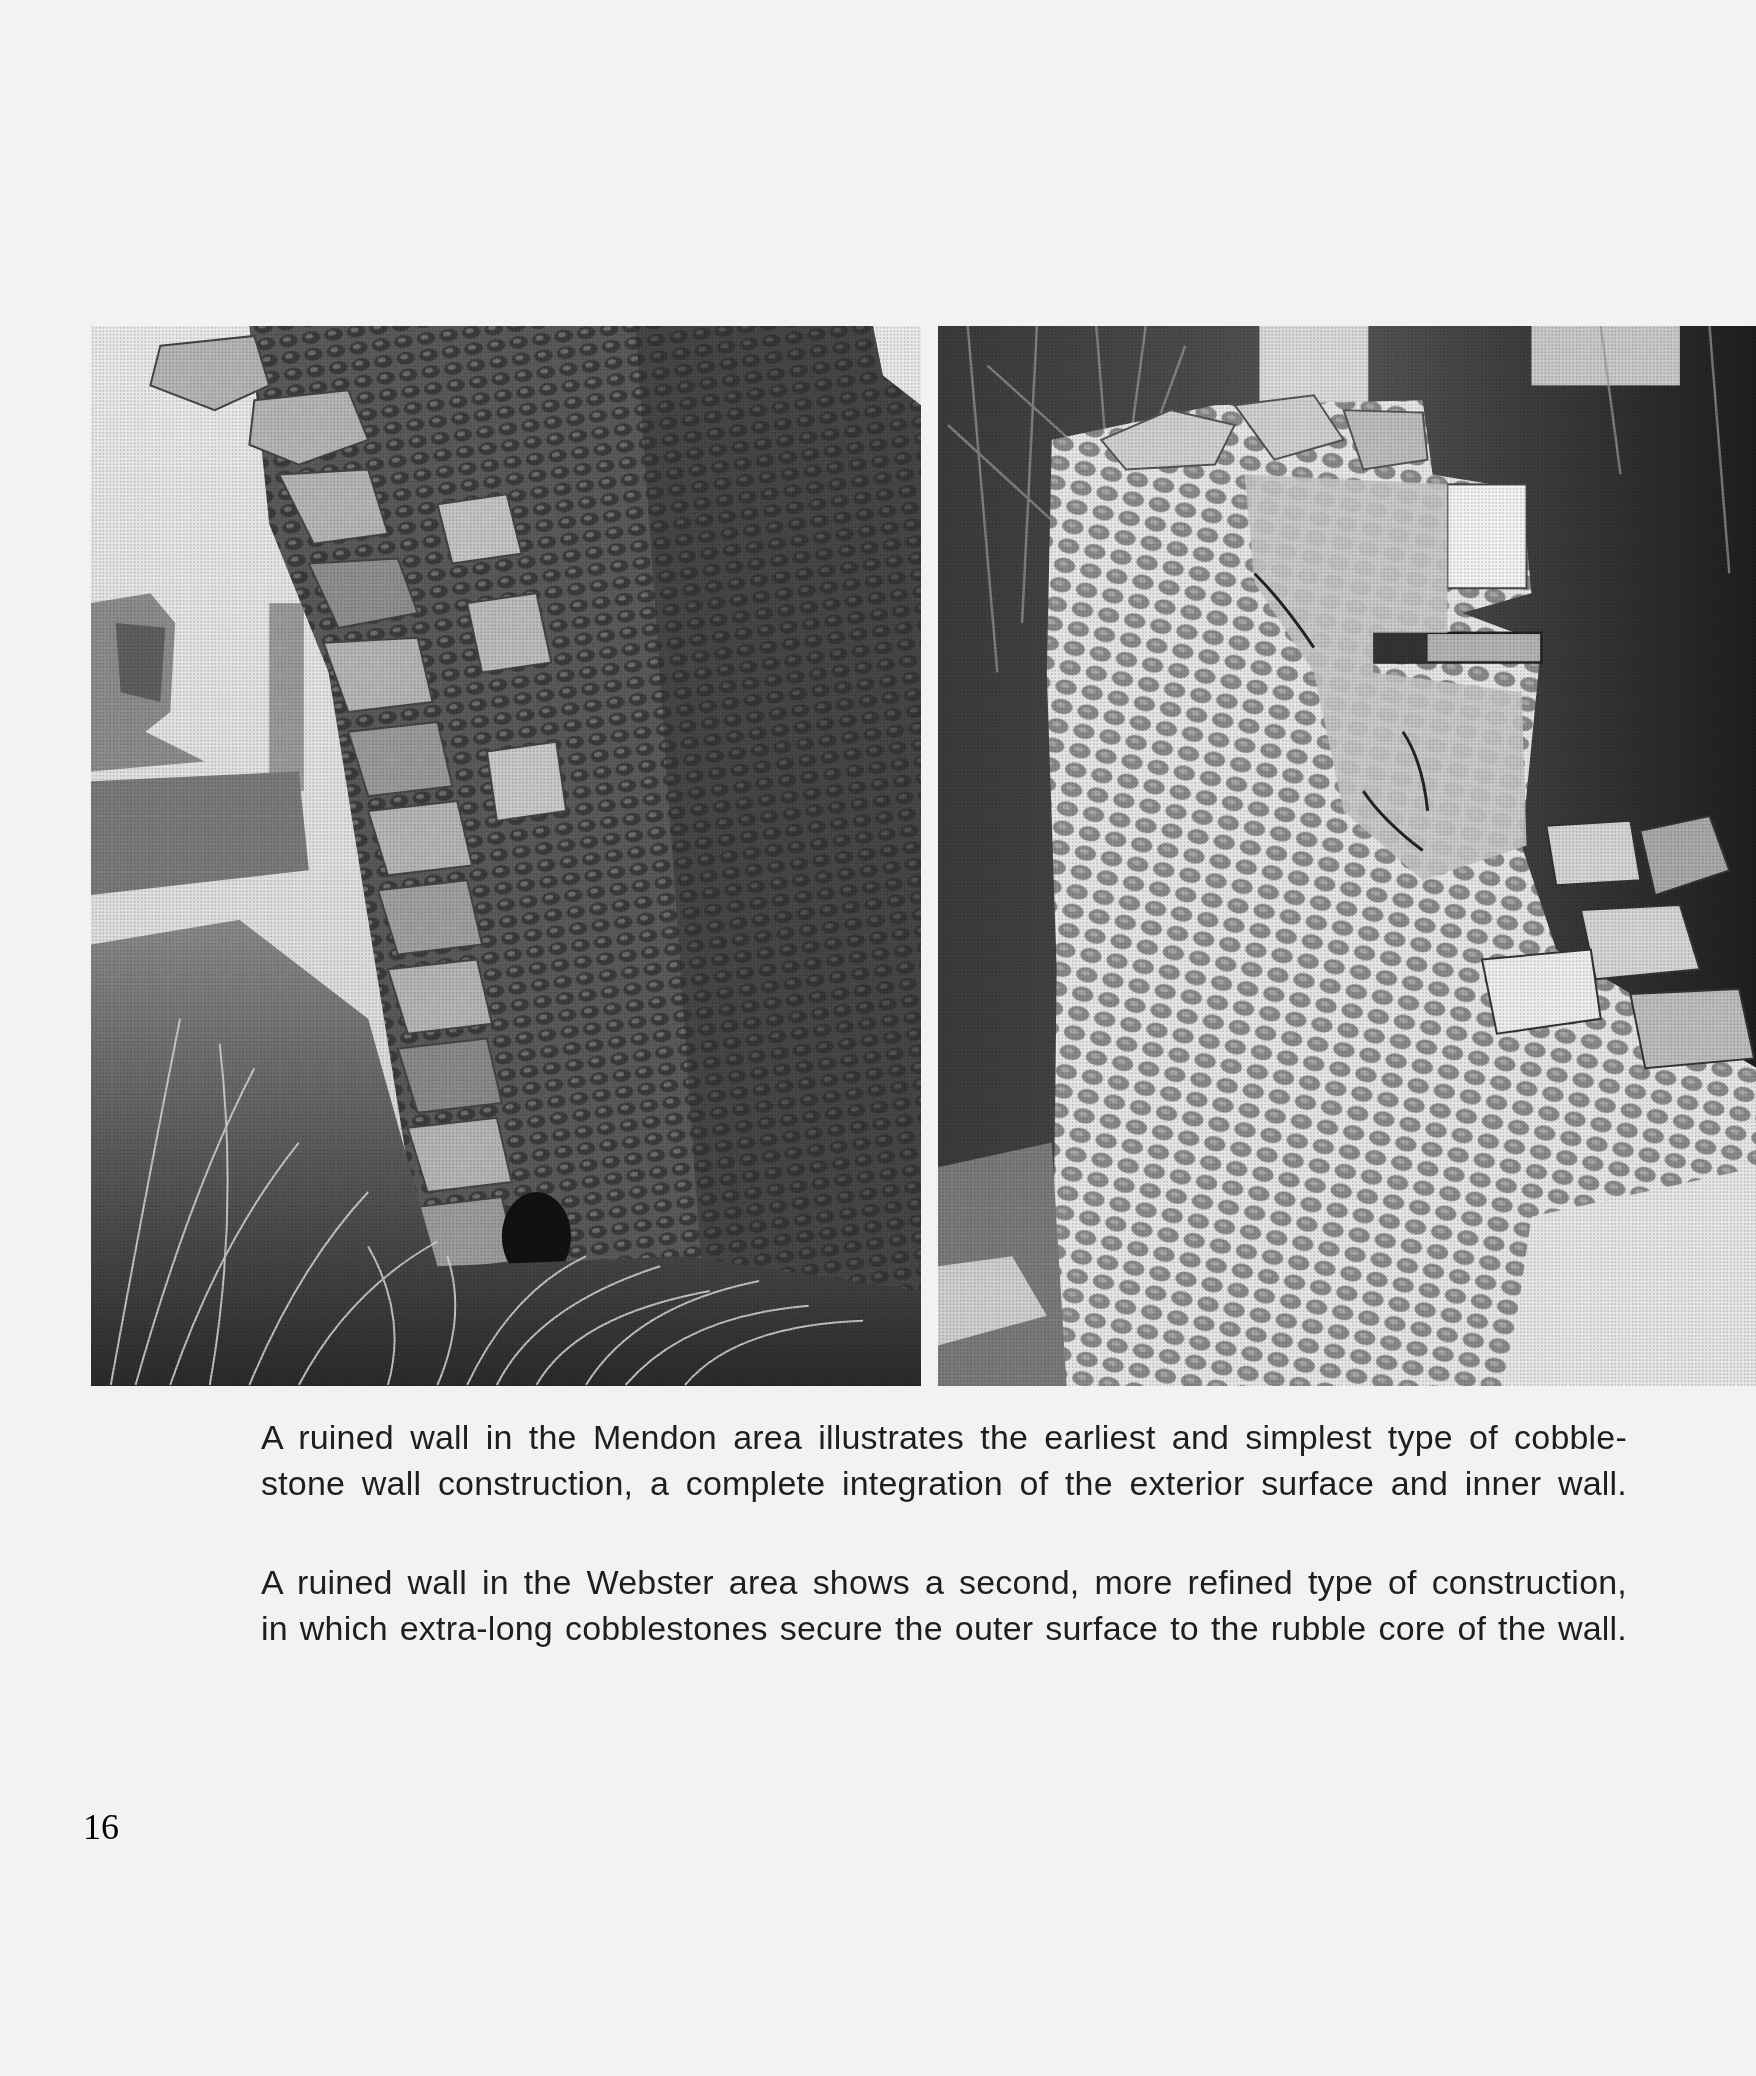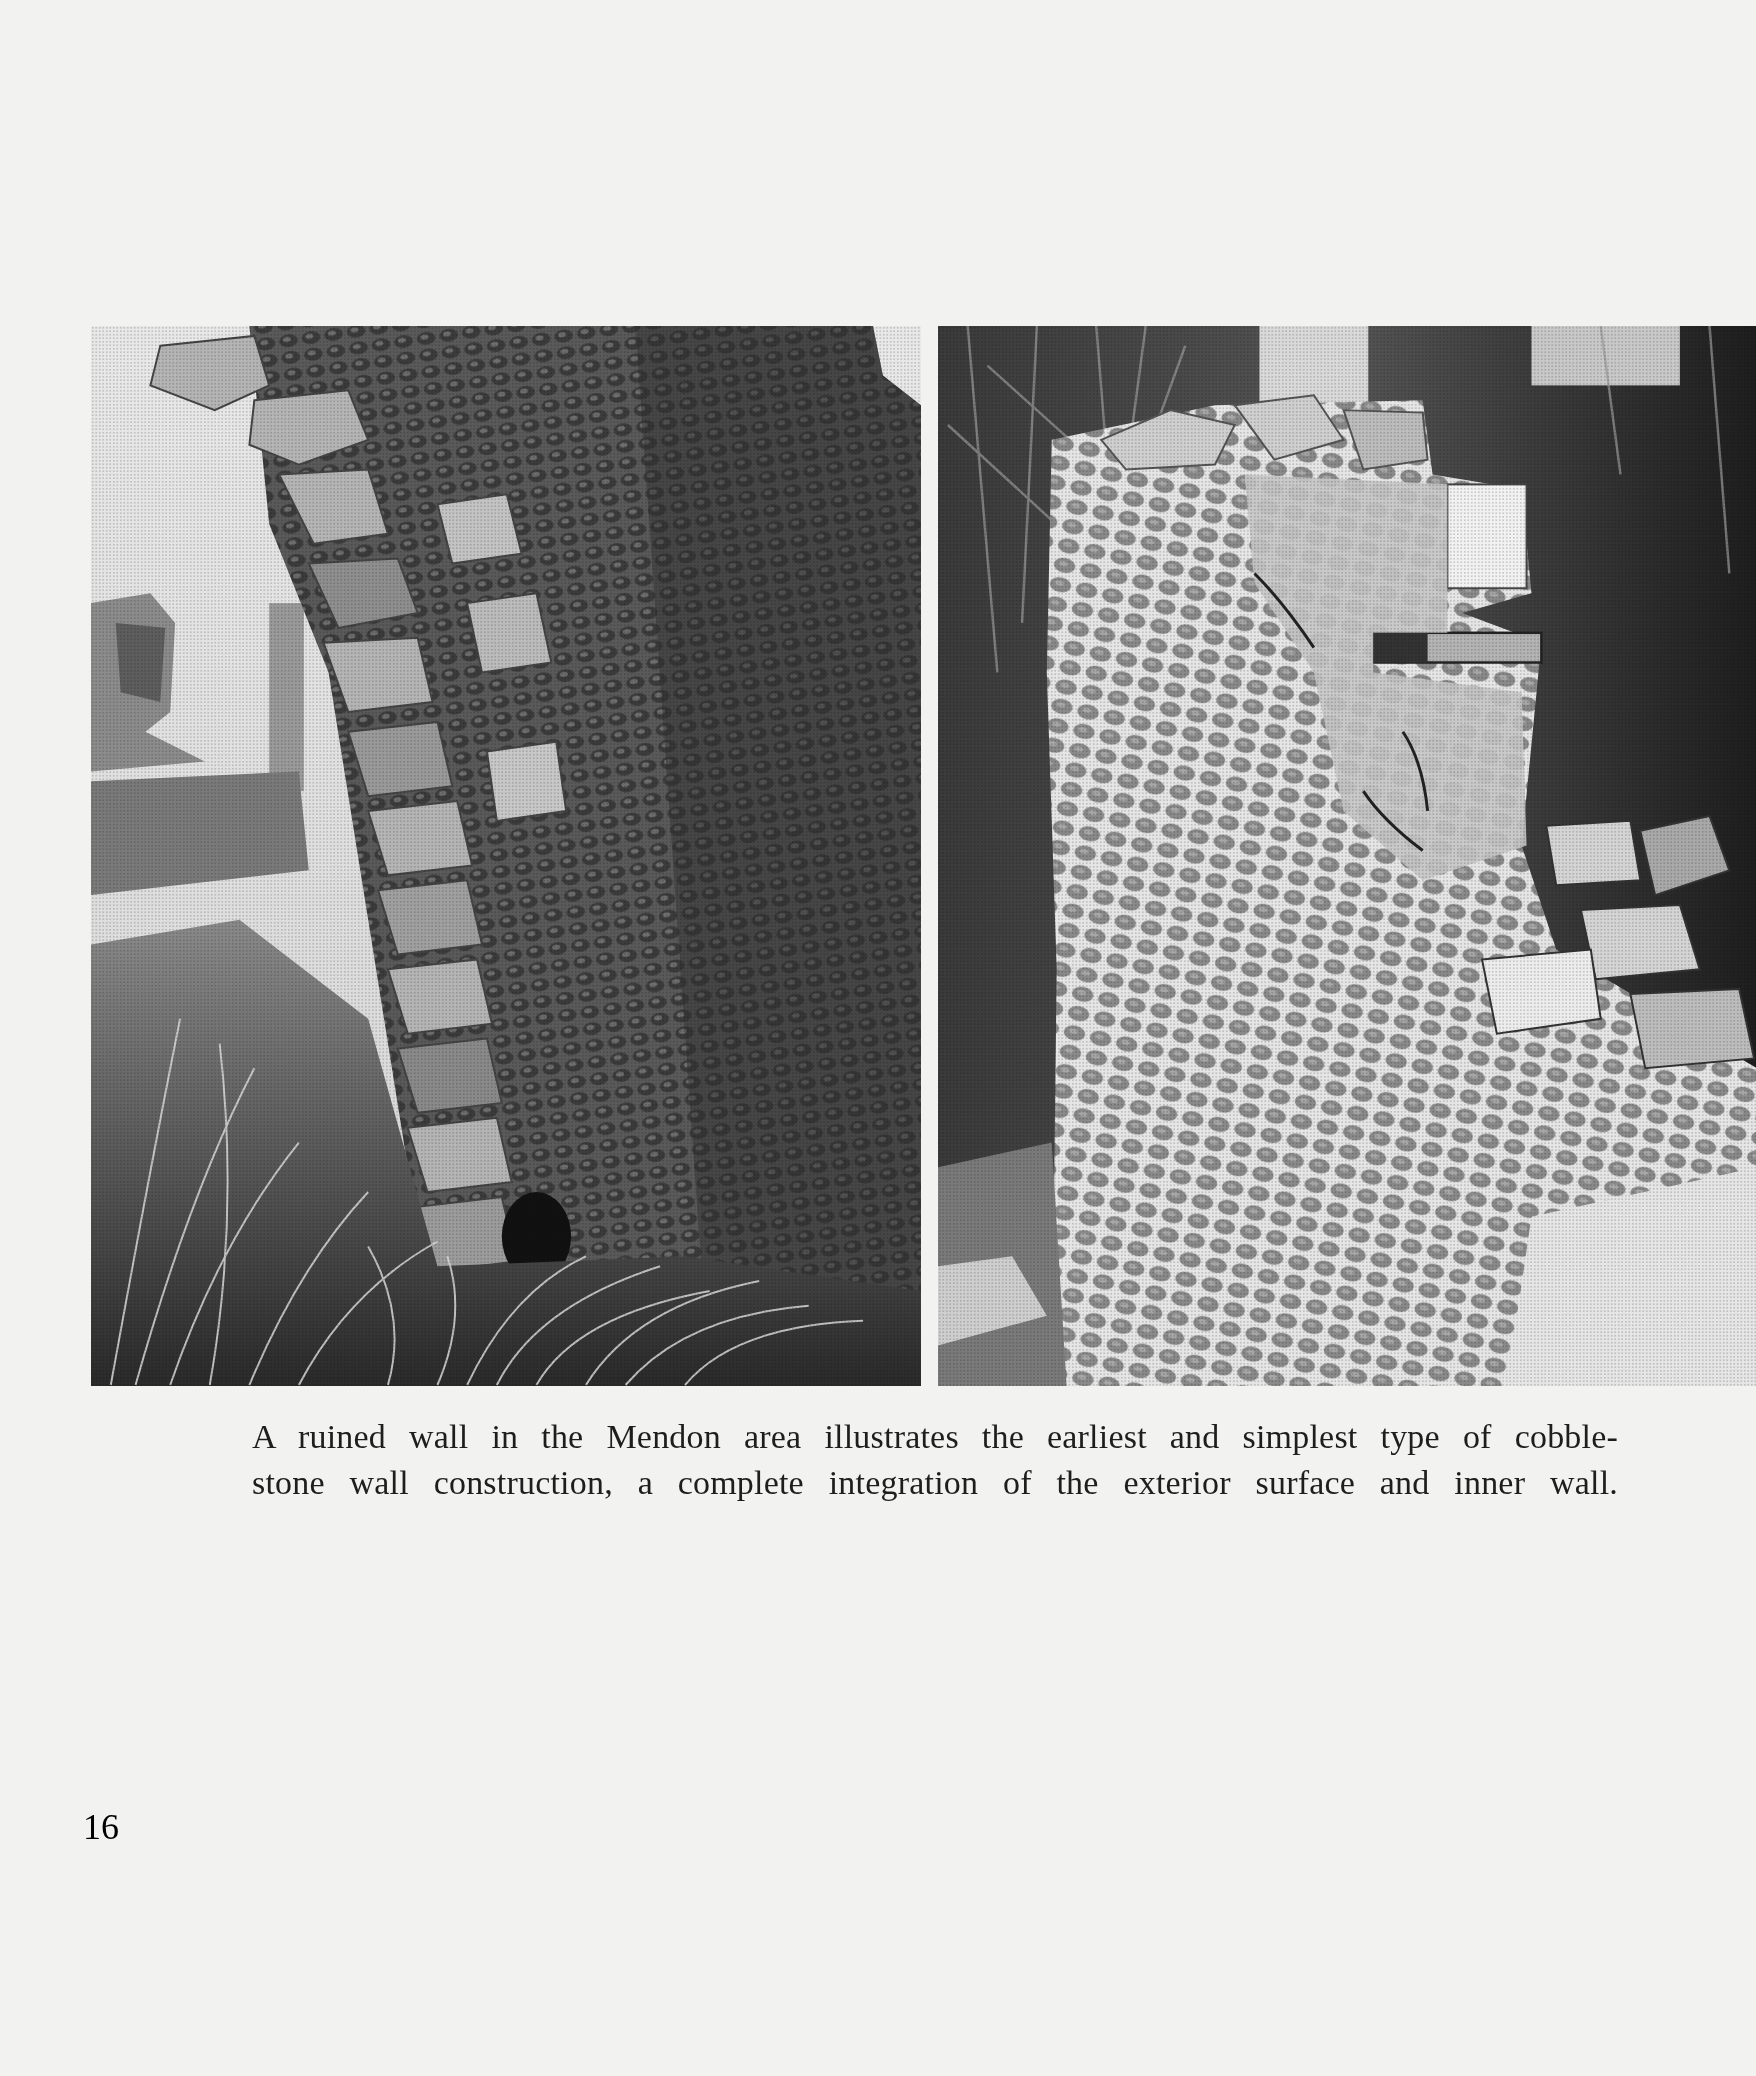--- a/index.html
+++ b/index.html
@@ -34,23 +34,23 @@
     .photo-right { left: 938px; width: 819px; }
     .halftone {
       position: absolute; inset: 0;
       background-image: radial-gradient(rgba(0,0,0,0.18) 0.6px, transparent 0.8px);
       background-size: 3.5px 3.5px;
       mix-blend-mode: multiply;
       pointer-events: none;
     }
     .caption {
       position: absolute;
-      left: 252px;
+      left: 261px;
       width: 1366px;
-      font-family: Liberation Serif, serif;
+      font-family: Liberation Sans, sans-serif;
       font-size: 34px;
       line-height: 46px;
       text-align: justify;
       text-align-last: justify;
       letter-spacing: 0.2px;
       word-spacing: 2px;
       color: #1e1e1e;
     }
     .caption .line { display: block; white-space: nowrap; text-align: justify; text-align-last: justify; }
     .caption-1 { top: 1414px; }
@@ -202,17 +202,21 @@
       <path d="M1200 1800 L1656 1700 L1656 2142 L1150 2142 Z" fill="#e6e6e6"></path>
     </svg>
     <div class="halftone"></div>
   </div>
 
   <div class="caption caption-1">
     <span class="line">A ruined wall in the Mendon area illustrates the earliest and simplest type of cobble-</span>
     <span class="line">stone wall construction, a complete integration of the exterior surface and inner wall.</span>
   </div>
 
+  <div class="caption caption-2">
+    <span class="line">A ruined wall in the Webster area shows a second, more refined type of construction,</span>
+    <span class="line">in which extra-long cobblestones secure the outer surface to the rubble core of the wall.</span>
+  </div>
 
   <div class="page-number">16</div>
 
 </div>
 
 
 </body></html>

